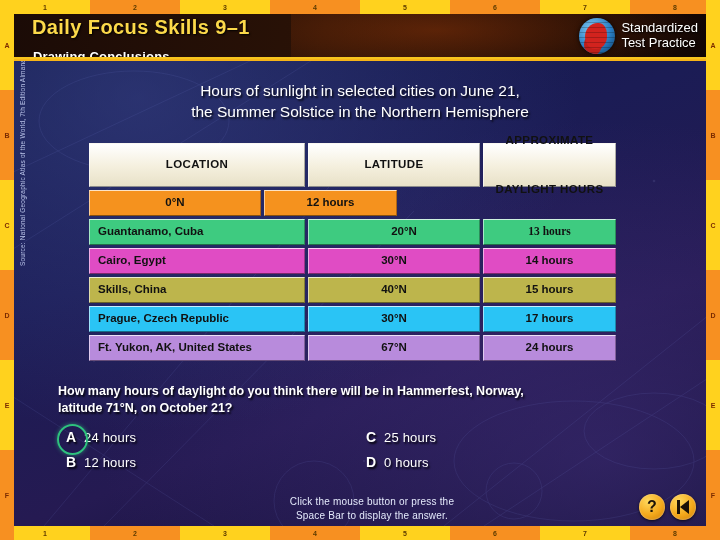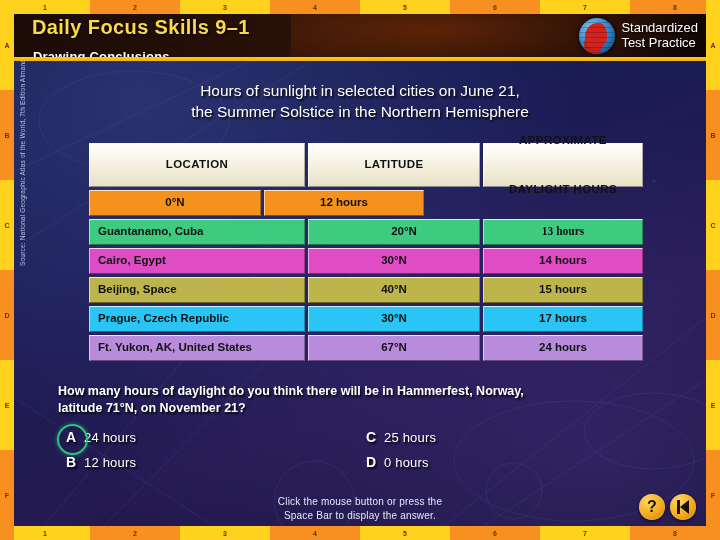--- a/index.html
+++ b/index.html
@@ -163,21 +163,21 @@
     font-size: 11.5px;
     font-weight: bold;
     color: #111;
     padding: 5px 8px;
     display: flex;
     align-items: center;
     line-height: 1.15;
   }
   .c-loc { width: 216px; }
   .c-lat { width: 172px; justify-content: center; }
-  .c-day { width: 160px; justify-content: center; gap: 36px; }
+  .c-day { width: 133px; justify-content: center; gap: 36px; }
 
   .hrow .tcell {
     background: linear-gradient(#ffffff 0%, #f4efdd 55%, #e8e1c8 100%);
     height: 44px;
     justify-content: center;
     text-align: center;
     font-size: 11.5px;
     letter-spacing: 0.4px;
     flex-direction: column;
   }
@@ -230,21 +230,21 @@
     position: absolute;
     left: -1px; top: -5px;
     width: 27px; height: 27px;
     border: 2.5px solid #2ec27e;
     border-radius: 50%;
     box-shadow: 0 0 4px rgba(46,194,126,0.6);
   }
 
   .hint {
     position: absolute;
-    left: 0; top: 434px; width: 692px;
+    left: 12px; top: 434px; width: 692px;
     text-align: center;
     font-size: 10px;
     color: #e4e9fb;
     line-height: 1.35;
     letter-spacing: 0.2px;
     z-index: 6;
   }
 
   
   .nav {
@@ -330,40 +330,40 @@
             <div class="tcell c-loc" style="background: rgb(62, 203, 128);">Guantanamo, Cuba</div>
             <div class="tcell c-lat" style="background: rgb(62, 203, 128); padding-left: 28px;">20°N</div>
             <div class="tcell c-day" style="background: rgb(62, 203, 128); font-family: Liberation Serif, serif;">13 hours</div>
           </div>
           <div class="trow drow">
             <div class="tcell c-loc" style="background: rgb(224, 76, 196);">Cairo, Egypt</div>
             <div class="tcell c-lat" style="background: rgb(224, 76, 196);">30°N</div>
             <div class="tcell c-day" style="background: rgb(224, 76, 196);">14 hours</div>
           </div>
           <div class="trow drow">
-            <div class="tcell c-loc" style="background: rgb(189, 181, 76);">Beijing, Space</div>
+            <div class="tcell c-loc" style="background: rgb(189, 181, 76);">Skills, China</div>
             <div class="tcell c-lat" style="background: rgb(189, 181, 76);">40°N</div>
             <div class="tcell c-day" style="background: rgb(189, 181, 76);">15 hours</div>
           </div>
           <div class="trow drow">
             <div class="tcell c-loc" style="background: rgb(42, 196, 245);">Prague, Czech Republic</div>
             <div class="tcell c-lat" style="background: rgb(42, 196, 245);">30°N</div>
             <div class="tcell c-day" style="background: rgb(42, 196, 245);">17 hours</div>
           </div>
           <div class="trow drow">
             <div class="tcell c-loc" style="background: rgb(184, 139, 220);">Ft. Yukon, AK, United States</div>
             <div class="tcell c-lat" style="background: rgb(184, 139, 220);">67°N</div>
             <div class="tcell c-day" style="background: rgb(184, 139, 220);">24 hours</div>
           </div>
         </div>
     </div>
 
     <div class="question">
       <div>How many hours of daylight do you think there will be in Hammerfest, Norway,</div>
-      <div>latitude 71°N, on November 21?</div>
+      <div>latitude 71°N, on October 21?</div>
     </div>
 
     <div class="answers" id="answers"><div class="ans marked">
           <span class="ans-letter">A</span>
           <span class="ans-label">24 hours</span>
         </div><div class="ans">
           <span class="ans-letter">C</span>
           <span class="ans-label">25 hours</span>
         </div><div class="ans">
           <span class="ans-letter">B</span>

